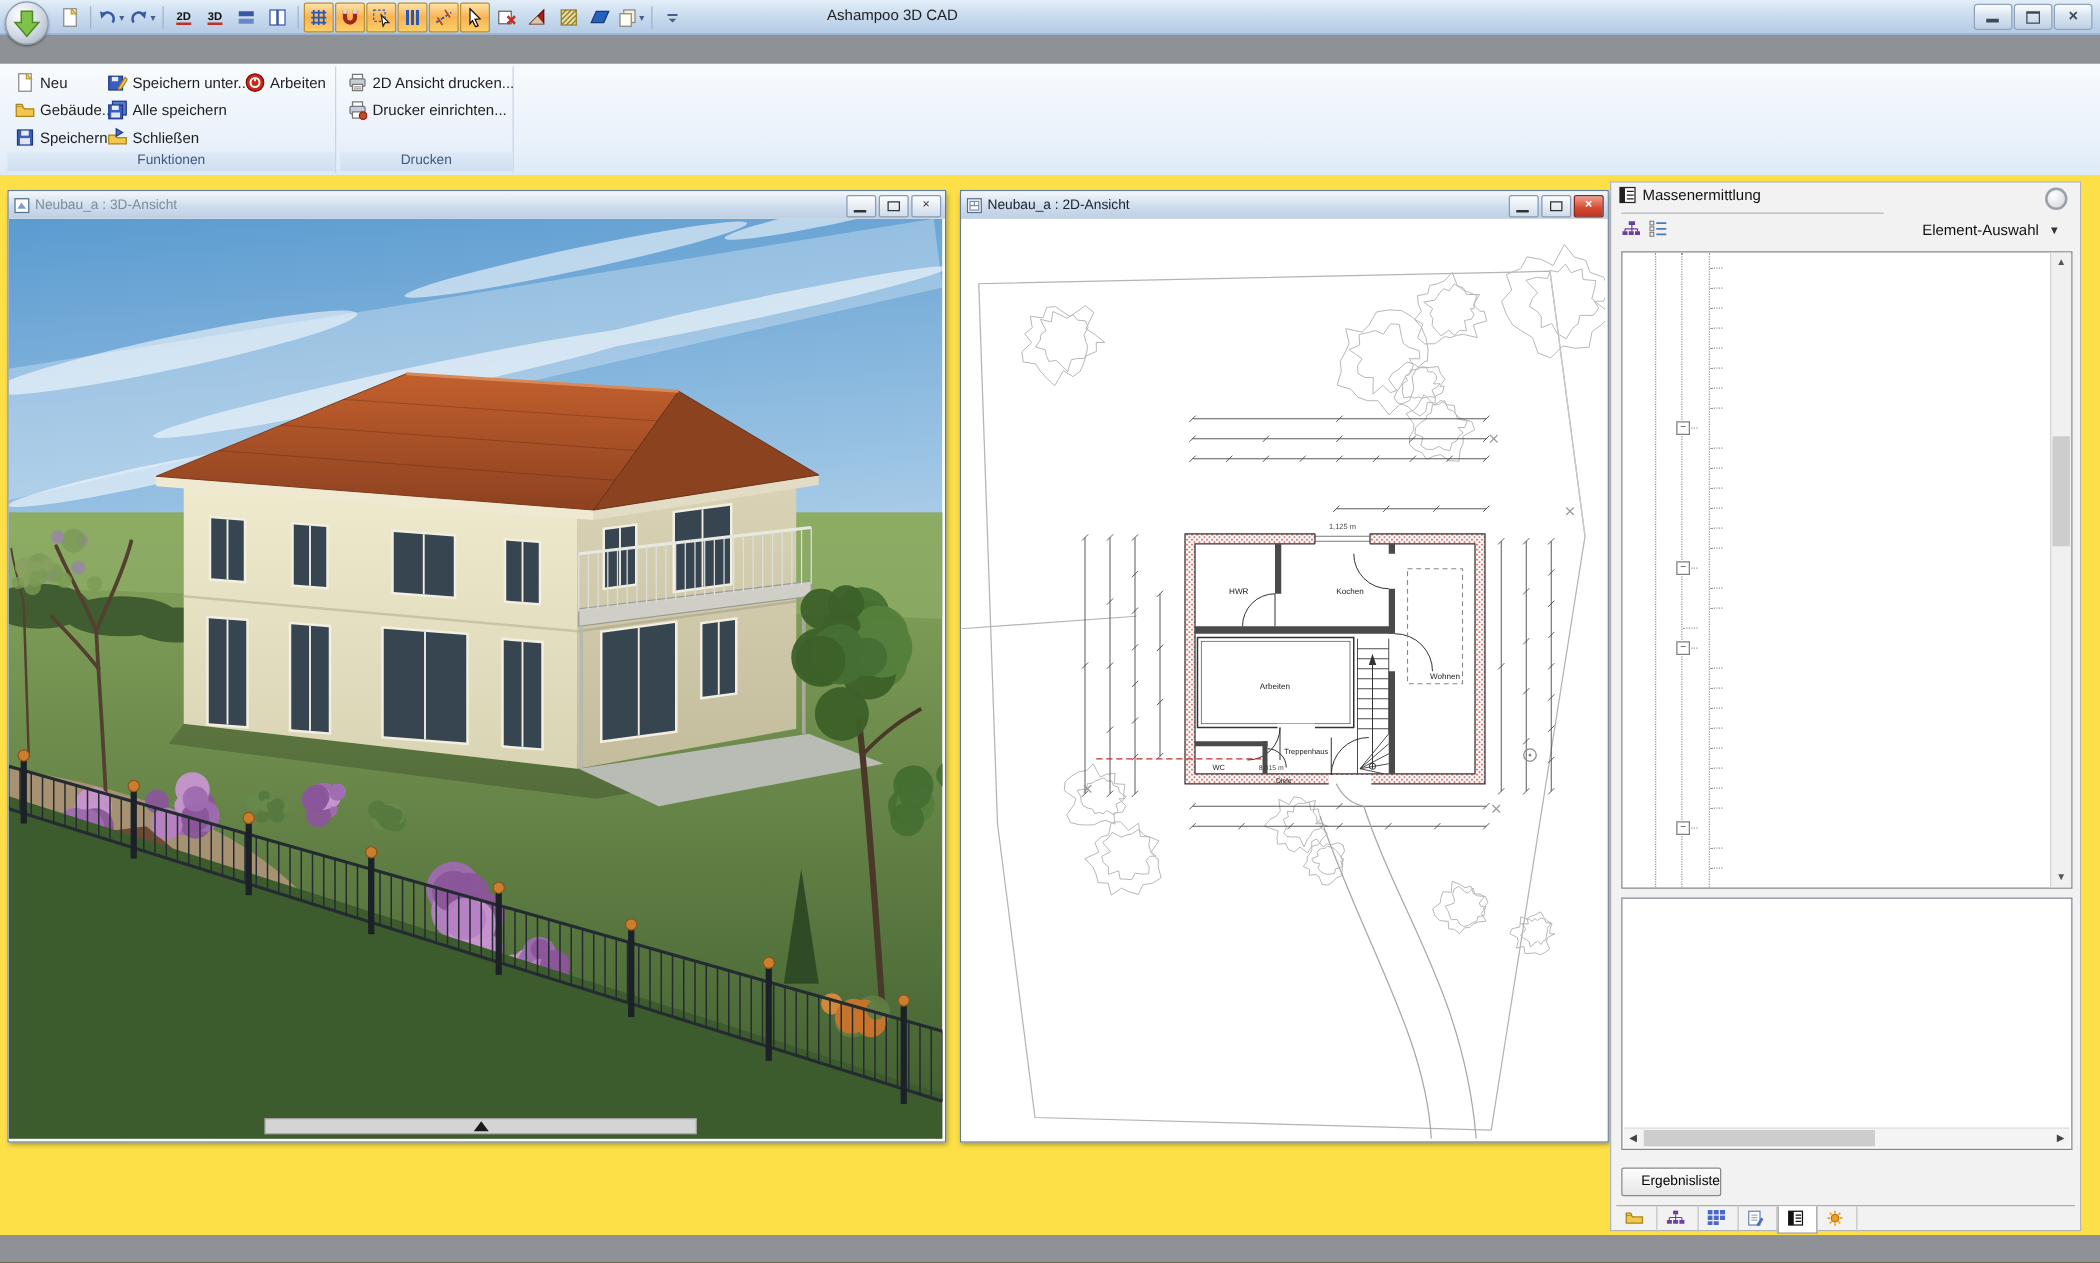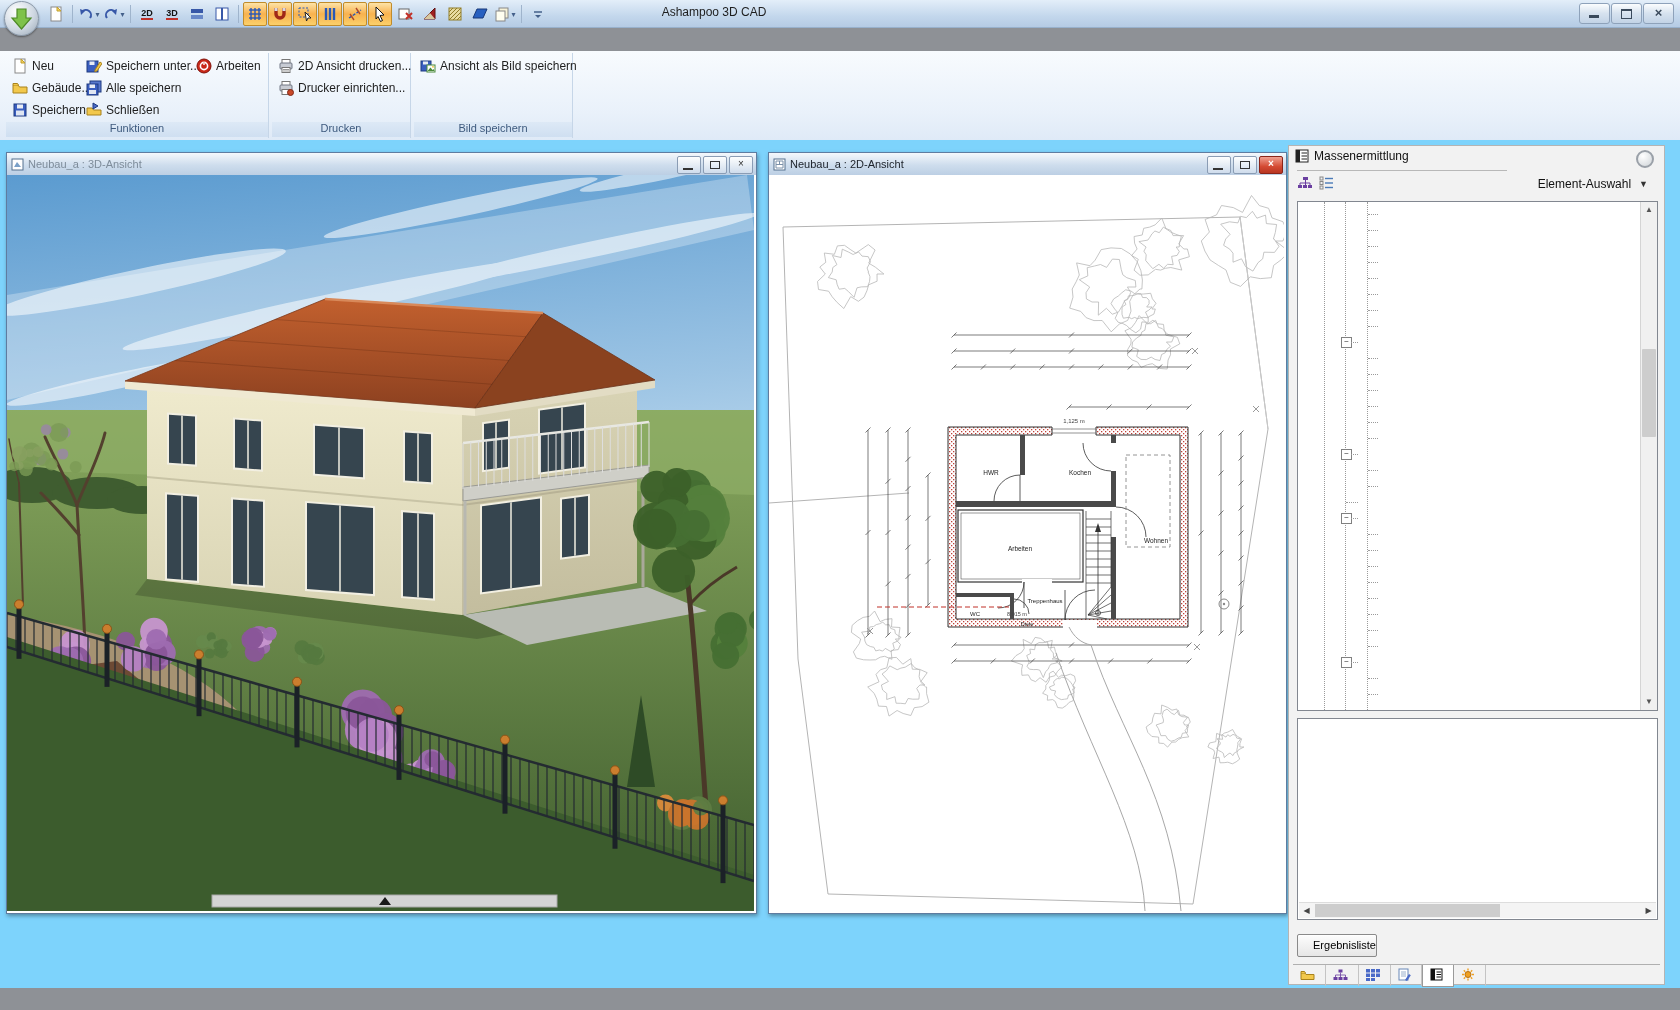--- a/index.html
+++ b/index.html
@@ -40,21 +40,21 @@
   
   .ribbon{position:absolute;left:0;top:51px;width:1680px;height:89px;
     background:linear-gradient(#f8fbfe,#e9f1fa 70%,#dfeaf7);border-bottom:1px solid #b7c9dd;}
   .rgroup{position:absolute;top:2px;height:85px;border-right:1px solid #c6d6e8;}
   .rgroup .gfoot{position:absolute;left:0;bottom:1px;width:100%;height:15px;text-align:center;
     font-size:11px;color:#3e5a7e;background:linear-gradient(#dde9f6,#cfdff1);}
   .ritem{position:absolute;height:18px;display:flex;align-items:center;gap:4px;white-space:nowrap;
     font-size:12px;color:#1e1e1e;}
   .ritem .ric{width:16px;height:16px;flex:0 0 16px;}
   
-  .mdi{position:absolute;left:0;top:140px;width:1680px;height:848px;background:#7dd3fc;}
+  .mdi{position:absolute;left:0;top:140px;width:1680px;height:848px;background:#fde047;}
   .win{position:absolute;border:1px solid #5f7ca0;background:#f0f0f0;
     box-shadow:1px 2px 4px rgba(0,0,0,.35);}
   .wtitle{position:relative;height:22px;background:linear-gradient(#f4f8fc,#cedded 55%,#bccfe4);
     border-bottom:1px solid #93a9c4;display:flex;align-items:center;padding-left:4px;}
   .wtitle .wtxt{font-size:11px;margin-left:4px;}
   .wtitle.inactive .wtxt{color:#7e8c9a;}
   .wtitle.active .wtxt{color:#20262e;}
   .wbtns{position:absolute;right:3px;top:3px;display:flex;gap:2px;}
   .mbtn{width:22px;height:16px;border:1px solid #8a9cb4;border-radius:2px;
     background:linear-gradient(#fdfefe,#cfdcec);position:relative;font-size:10px;
@@ -345,33 +345,20 @@
         <div class="ritem" style="left: 6px; top: 26px;">
           <span class="ric"><svg width="16" height="16">
               <rect x="4" y="1.5" width="8" height="4" fill="#fff" stroke="#777"></rect>
               <rect x="2" y="5" width="12" height="6" rx="1" fill="#c8ccd4" stroke="#707684"></rect>
               <rect x="4" y="9.5" width="8" height="5" fill="#fff" stroke="#777"></rect>
               <circle cx="12.5" cy="12.5" r="3" fill="#c84828" stroke="#802818"></circle>
             </svg></span>
           <span>Drucker einrichten...</span>
         </div>
         <div class="gfoot">Drucken</div>
-      </div>
-      <div class="rgroup" style="left: 414px; width: 158px;">
-        <div class="ritem" style="left: 6px; top: 4px;">
-          <span class="ric"><svg width="16" height="16">
-              <rect x="1" y="3" width="10" height="10" fill="#3a5ec0" stroke="#1e3a80"></rect>
-              <rect x="3" y="3.5" width="5" height="3" fill="#e8ecf4"></rect>
-              <rect x="7" y="7" width="8" height="7" fill="#fff" stroke="#4a8a3a"></rect>
-              <polygon points="7.5,13 10.5,9.5 12.5,12 13.5,11 14.5,13" fill="#4a8a3a"></polygon>
-              <circle cx="13" cy="8.8" r="0.9" fill="#f0c030"></circle>
-            </svg></span>
-          <span>Ansicht als Bild speichern</span>
-        </div>
-        <div class="gfoot">Bild speichern</div>
       </div>
     </div>
 
   <div class="mdi">
 
     <div class="win" style="left:6px;top:12px;width:749px;height:760px;">
       <div class="wtitle inactive">
         <svg class="wicon" viewBox="0 0 13 13">
           <rect x="1" y="1" width="11" height="11" fill="#fff" stroke="#55708e"></rect>
           <path d="M3,9 L6,4 L10,9 Z" fill="#7aa0c8"></path>

